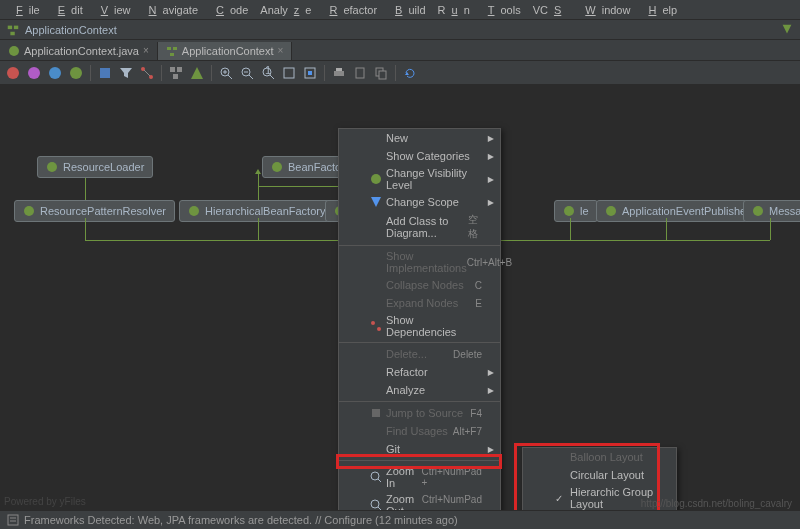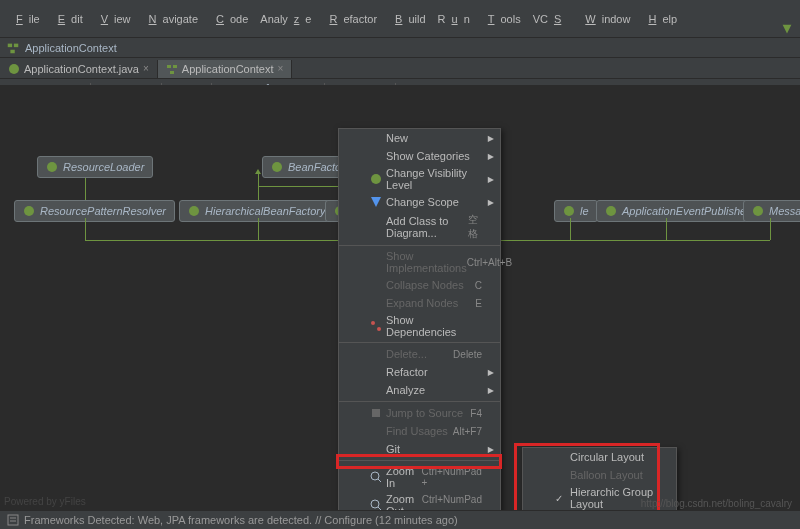--- a/index.html
+++ b/index.html
@@ -1,29 +1,29 @@
 <!DOCTYPE html>
 <html><head>
 <meta charset="utf-8">
 <style>
 * { margin: 0; padding: 0; box-sizing: border-box; font-family: "Segoe UI", Arial, sans-serif; font-size: 11px; }
 body { width: 800px; height: 529px; background: #2b2b2b; color: #a9b7c6; overflow: hidden; position: relative; }
-.menubar { height: 38px; background: #3c3f41; display: flex; align-items: center; padding: 0 4px; border-bottom: 1px solid #2b2b2b; }
+.menubar { height: 20px; background: #3c3f41; display: flex; align-items: center; padding: 0 4px; border-bottom: 1px solid #2b2b2b; }
 .menubar span { padding: 2px 6px; color: #bbbbbb; cursor: pointer; }
 .menubar span .mne { text-decoration: underline; }
 .navbar { height: 20px; background: #3c3f41; display: flex; align-items: center; padding: 0 6px; border-bottom: 1px solid #2b2b2b; }
 .nav-icon { width: 14px; height: 14px; margin-right: 5px; }
 .tabbar { height: 21px; background: #3c3f41; display: flex; align-items: flex-end; border-bottom: 1px solid #2b2b2b; padding-left: 0; }
 .tab { display: flex; align-items: flex-start; padding: 3px 8px; color: #bbbbbb; border-right: 1px solid #2b2b2b; gap: 4px; }
 .tab.active { background: #515658; }
 .tab .close { color: #888; font-size: 10px; }
 .toolbar { height: 24px; background: #3c3f41; display: flex; align-items: center; padding: 0 6px; gap: 7px; border-bottom: 1px solid #2b2b2b; }
 .tb-icon { width: 14px; height: 14px; cursor: pointer; }
 .diagram { position: absolute; top: 85px; left: 0; right: 0; bottom: 19px; background: #2b2b2b; }
-.node { position: absolute; background: #4e5254; border: 1px solid #6d7578; border-radius: 3px; padding: 4px 8px; display: flex; align-items: center; gap: 5px; color: #a9b7c6; font-size: 10px; white-space: nowrap; font-style: italic; }
+.node { position: absolute; background: #4e5254; border: 1px solid #6d7578; border-radius: 3px; padding: 4px 8px; display: flex; align-items: center; gap: 5px; color: #a9b7c6; font-size: 10px; white-space: nowrap; }
 .node-icon { width: 12px; height: 12px; fill: #6e9440; }
 .edge { position: absolute; border-left: 1px solid #6e9440; }
 .edge-h { position: absolute; border-top: 1px solid #6e9440; }
 .arrow { position: absolute; width: 0; height: 0; border-left: 3px solid transparent; border-right: 3px solid transparent; border-bottom: 5px solid #6e9440; }
 .context { position: absolute; background: #3c3f41; border: 1px solid #555; box-shadow: 2px 2px 6px rgba(0,0,0,0.5); min-width: 155px; }
 .context .item { display: flex; align-items: center; padding: 2px 18px 2px 20px; color: #bbbbbb; font-size: 11px; position: relative; cursor: pointer; min-height: 18px; margin-left: 27px; }
 .context .item.disabled { color: #666; }
 .context .item .shortcut { margin-left: auto; color: #888; font-size: 10px; }
 .context .item .sub-arrow { position: absolute; right: 6px; font-size: 8px; }
 .context .sep { height: 1px; background: #555; margin: 2px 0; }
@@ -335,25 +335,25 @@
   <div class="item">
       <svg class="ic" viewBox="0 0 14 14">
         <rect x="2" y="2" width="10" height="10" fill="none" stroke="#a9b7c6"></rect>
       </svg>
       <span>Fit Content</span>
     </div>
 
 </div>
 
 <div class="context" style="left:522px;top:447px;width:133px">
+  <div class="item disabled">
+      <span>Balloon Layout</span>
+    </div>
   <div class="item">
       <span>Circular Layout</span>
-    </div>
-  <div class="item disabled">
-      <span>Balloon Layout</span>
     </div>
   <div class="item">
       <span class="check">✓</span>
       <span>Hierarchic Group Layout</span>
     </div>
   <div class="item">
       <span>Organic Layout</span>
     </div>
 
 </div>

